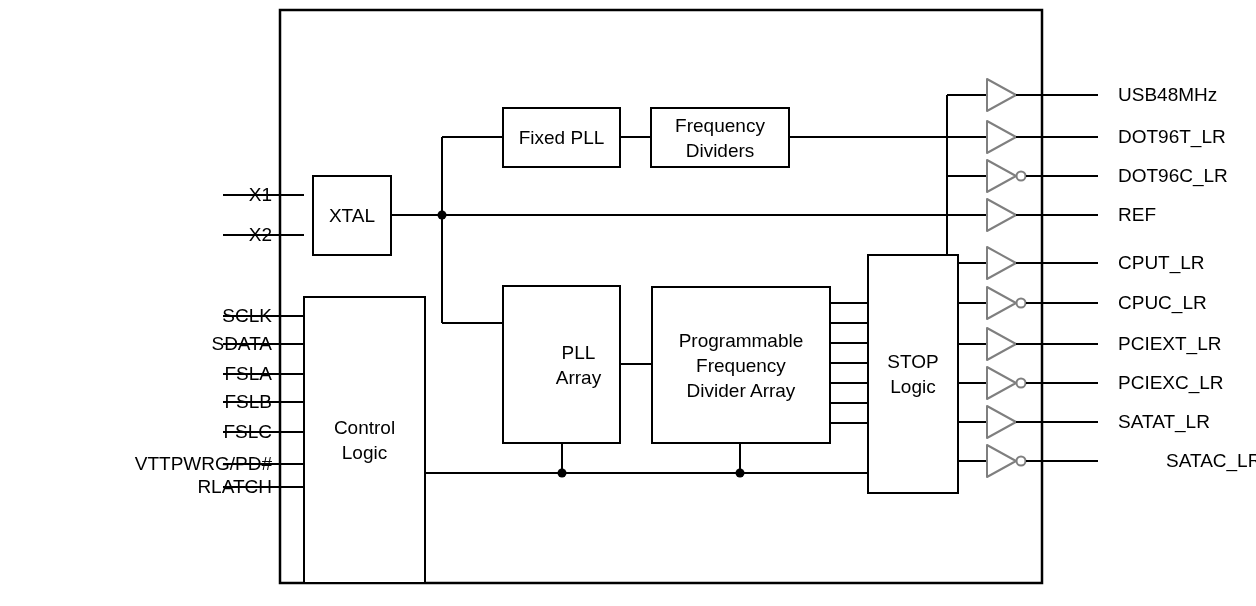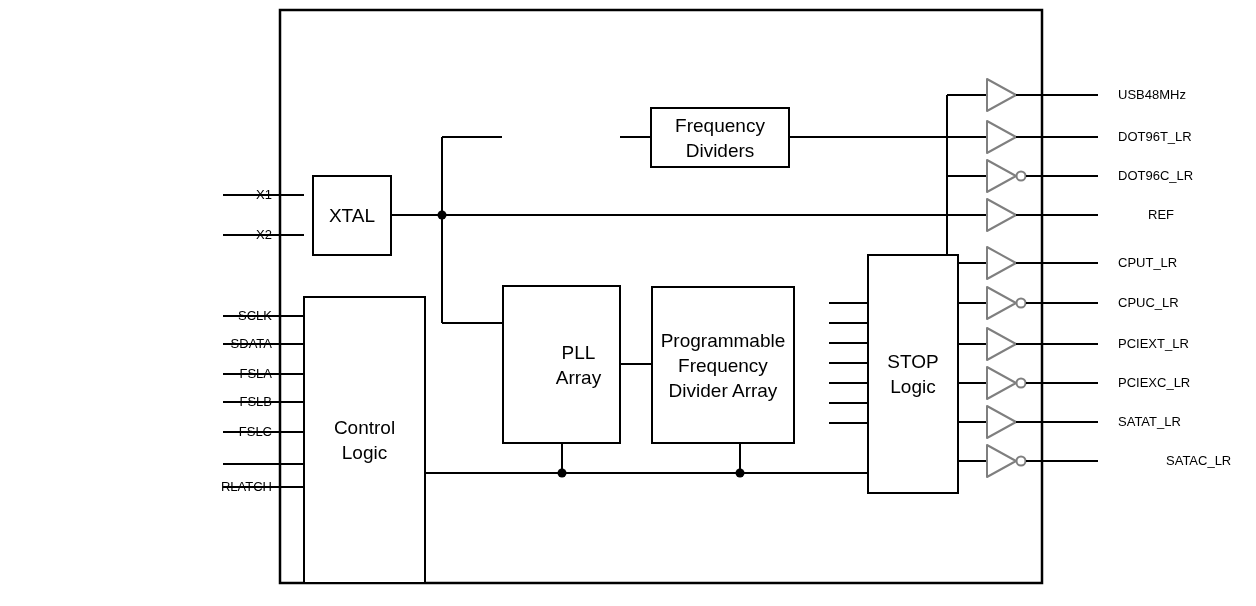--- a/index.html
+++ b/index.html
@@ -23,21 +23,21 @@
     justify-content: center;
     text-align: center;
     white-space: pre-line;
     font-size: 19px;
     line-height: 25px;
   }
   .pin {
     position: absolute;
     height: 24px;
     line-height: 24px;
-    font-size: 13px;
+    font-size: 19px;
     white-space: nowrap;
   }
   .pin-l { right: 984px; text-align: right; }
   .pin-r { left: 1118px; text-align: left; }
 </style>
 </head>
 <body>
 
 <div class="stage">
 
@@ -148,44 +148,46 @@
         <g>
           <line x1="947" y1="461" x2="987" y2="461" stroke="#000000" stroke-width="2"></line>
           <polygon points="987,445 987,477 1016,461" fill="#ffffff" stroke="#7f7f7f" stroke-width="2" stroke-linejoin="round"></polygon>
           <circle cx="1021" cy="461" r="4.5" fill="#ffffff" stroke="#7f7f7f" stroke-width="2"></circle>
           <line x1="1026" y1="461" x2="1098" y2="461" stroke="#000000" stroke-width="2"></line>
         </g>
       </g>
   </svg>
 
   <div class="block" style="left:304px; top:175px; width:80px;  height:81px;margin-left:8px;">XTAL</div>
+  <div class="block" style="left:502px; top:107px; width:119px; height:61px;">Fixed PLL</div>
   <div class="block" style="left:650px; top:107px; width:140px; height:61px;">Frequency
 Dividers</div>
   <div class="block" style="left:303px; top:296px; width:123px; height:288px;">Control
 Logic</div>
   <div class="block" style="left:502px; top:285px; width:119px; height:159px;padding-left:34px;">PLL Array</div>
-  <div class="block" style="left:651px; top:286px; width:144px; height:158px;">Programmable
+  <div class="block" style="left:651px; top:286px; width:180px; height:158px;">Programmable
 Frequency
 Divider Array</div>
   <div class="block" style="left:867px; top:254px; width:92px;  height:240px;">STOP
 Logic</div>
 
   <div class="pin pin-l" style="top:183px;">X1</div>
   <div class="pin pin-l" style="top:223px;">X2</div>
   <div class="pin pin-l" style="top:304px;">SCLK</div>
   <div class="pin pin-l" style="top:332px;">SDATA</div>
   <div class="pin pin-l" style="top:362px;">FSLA</div>
   <div class="pin pin-l" style="top:390px;">FSLB</div>
   <div class="pin pin-l" style="top:420px;">FSLC</div>
+  <div class="pin pin-l" style="top:452px;">VTTPWRG/PD#</div>
   <div class="pin pin-l" style="top:475px;">RLATCH</div>
 
   <div class="pin pin-r" style="top:83px;">USB48MHz</div>
   <div class="pin pin-r" style="top:125px;">DOT96T_LR</div>
   <div class="pin pin-r" style="top:164px;">DOT96C_LR</div>
-  <div class="pin pin-r" style="top:203px;margin-left:30px;">REF</div>
+  <div class="pin pin-r" style="top:203px;">REF</div>
   <div class="pin pin-r" style="top:251px;">CPUT_LR</div>
   <div class="pin pin-r" style="top:291px;">CPUC_LR</div>
   <div class="pin pin-r" style="top:332px;">PCIEXT_LR</div>
   <div class="pin pin-r" style="top:371px;">PCIEXC_LR</div>
   <div class="pin pin-r" style="top:410px;">SATAT_LR</div>
   <div class="pin pin-r" style="top:449px;margin-left:48px;">SATAC_LR</div>
 
 </div>
 
 </body></html>

